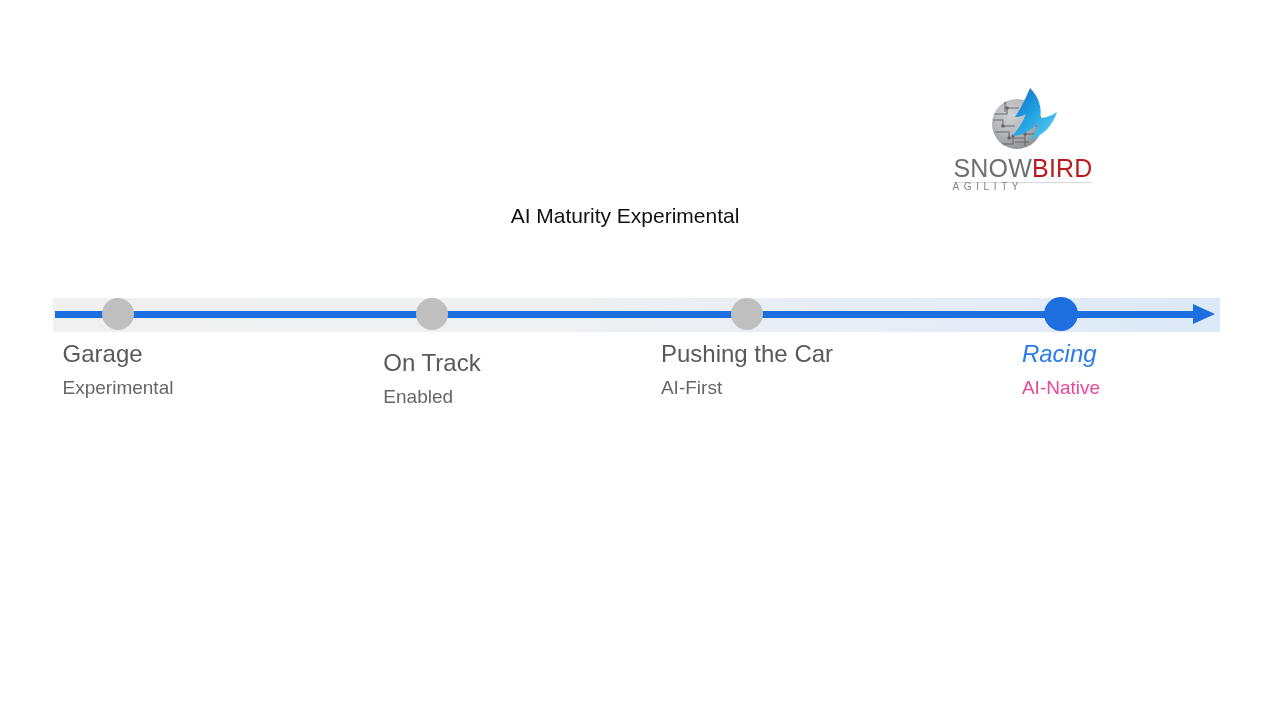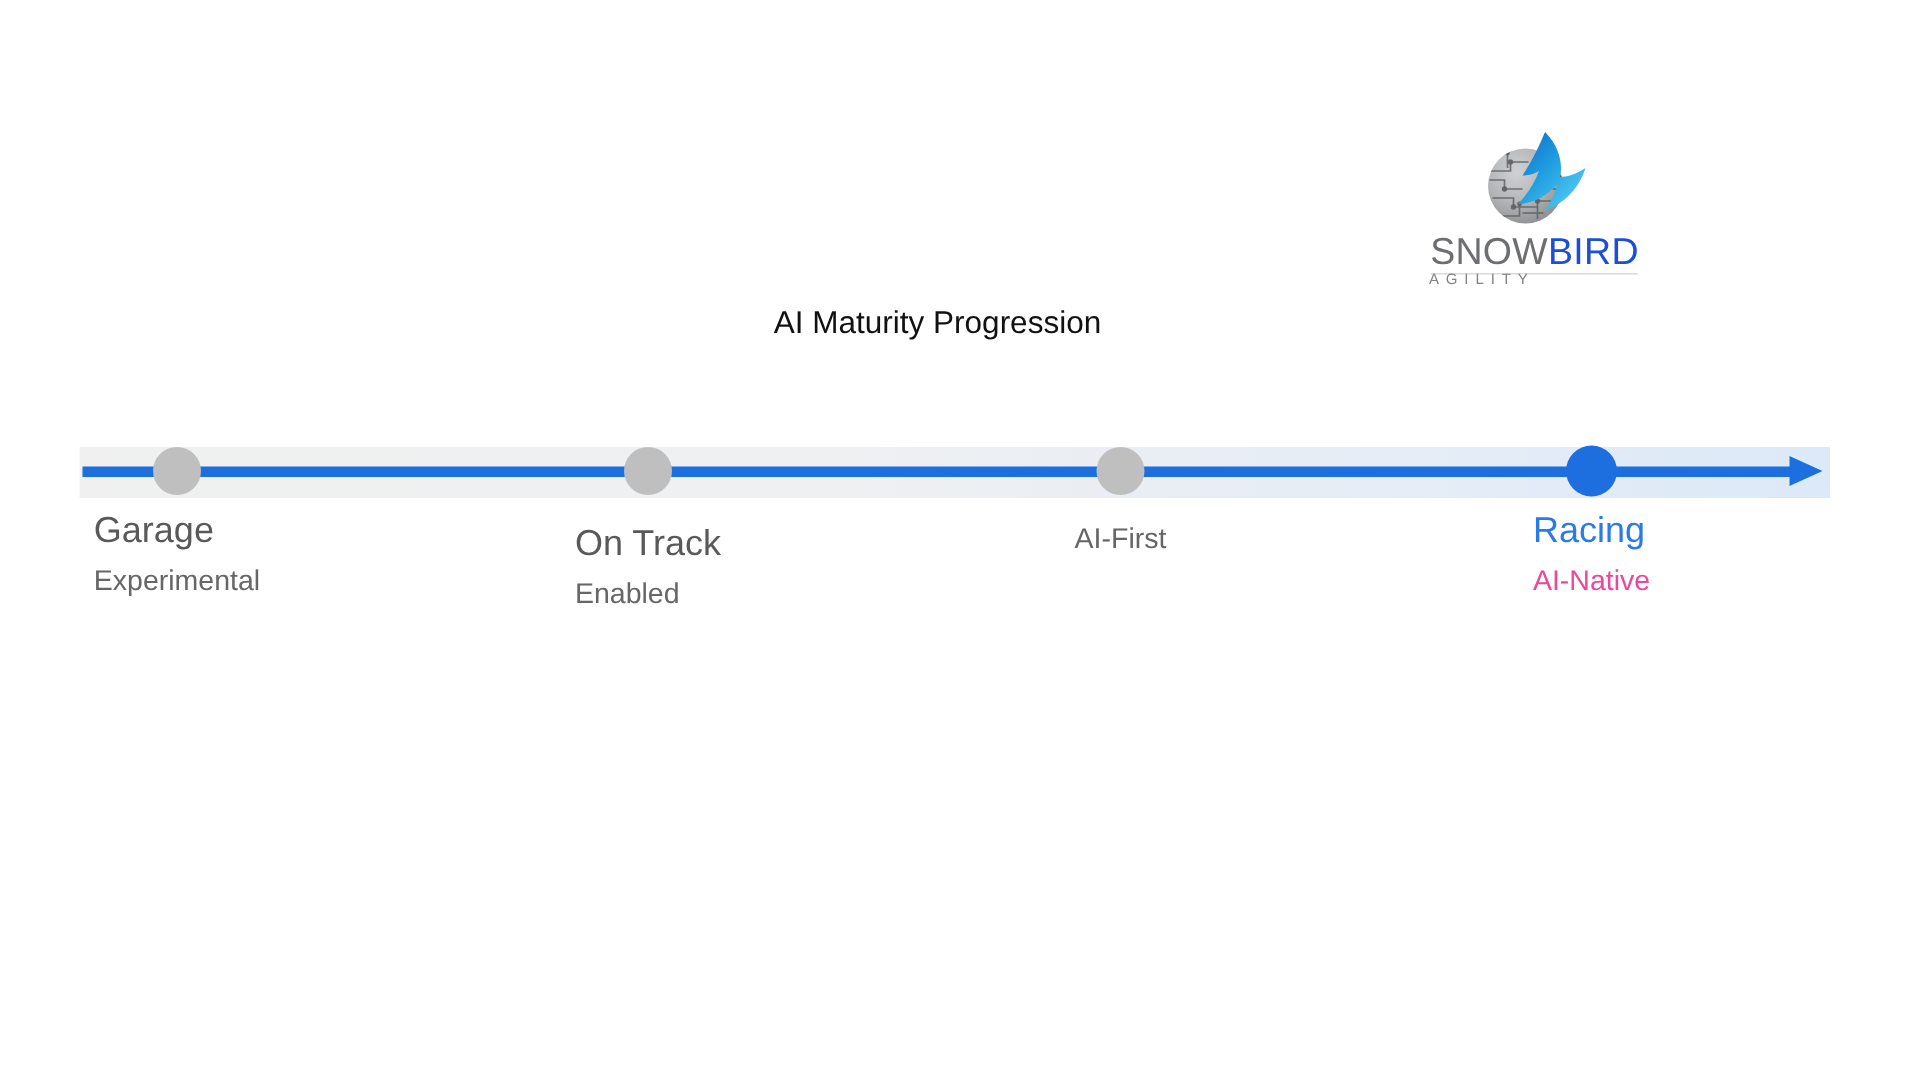--- a/index.html
+++ b/index.html
@@ -35,21 +35,21 @@
     left: 0;
     top: 70px;
     width: 150px;
     text-align: center;
     font-size: 25px;
     letter-spacing: 0.2px;
     line-height: 1;
     white-space: nowrap;
   }
   .logo-snow { color: #6d6e71; font-weight: 400; }
-  .logo-bird { color: #1d4ed8; font-weight: 400; }
+  .logo-bird { color: #b91c1c; font-weight: 400; }
   .logo-rule {
     position: absolute;
     left: 6px;
     top: 96px;
     width: 138px;
     height: 1px;
     background: #d8d9da;
   }
   .logo-agility {
     position: absolute;
@@ -137,21 +137,21 @@
     font-weight: 400;
     line-height: 1.15;
   }
   .stage-sub {
     font-size: 19px;
     color: #666666;
     font-weight: 400;
     margin-top: 10px;
     line-height: 1.1;
   }
-  .stage-label.highlight .stage-name { color: #2a7bea; }
+  .stage-label.highlight .stage-name { color: #2a7bea; font-style: italic; }
   .stage-label.highlight .stage-sub  { color: #ec4899; }
 </style>
 </head>
 <body>
 
 <div class="logo">
 
   <div class="logo-mark">
     <svg viewBox="0 0 76 66" width="76" height="66" aria-hidden="true">
       <defs>
@@ -202,21 +202,21 @@
     </svg>
   </div>
 
   <div class="logo-wordmark">
     <span class="logo-snow">SNOW</span><span class="logo-bird">BIRD</span>
   </div>
   <div class="logo-rule"></div>
   <div class="logo-agility">AGILITY</div>
 </div>
 
-<div class="page-title">AI Maturity Progression</div>
+<div class="page-title">AI Maturity Experimental</div>
 
 <div class="timeline">
   <div class="timeline-band"></div>
   <div class="timeline-line"></div>
   <div class="timeline-arrow"></div>
 
   <div class="node inactive" style="left:65px"></div>
   <div class="node inactive" style="left:379px"></div>
   <div class="node inactive" style="left:694px"></div>
   <div class="node active" style="left:1008px"></div>
@@ -226,19 +226,20 @@
   <div class="stage-name">Garage</div>
   <div class="stage-sub">Experimental</div>
 </div>
 
 <div class="stage-label" style="left:432px; top:349px">
   <div class="stage-name">On Track</div>
   <div class="stage-sub">Enabled</div>
 </div>
 
 <div class="stage-label" style="left:747px; top:340px">
+  <div class="stage-name">Pushing the Car</div>
   <div class="stage-sub">AI-First</div>
 </div>
 
 <div class="stage-label highlight" style="left:1061px; top:340px">
   <div class="stage-name">Racing</div>
   <div class="stage-sub">AI-Native</div>
 </div>
 
 </body></html>

